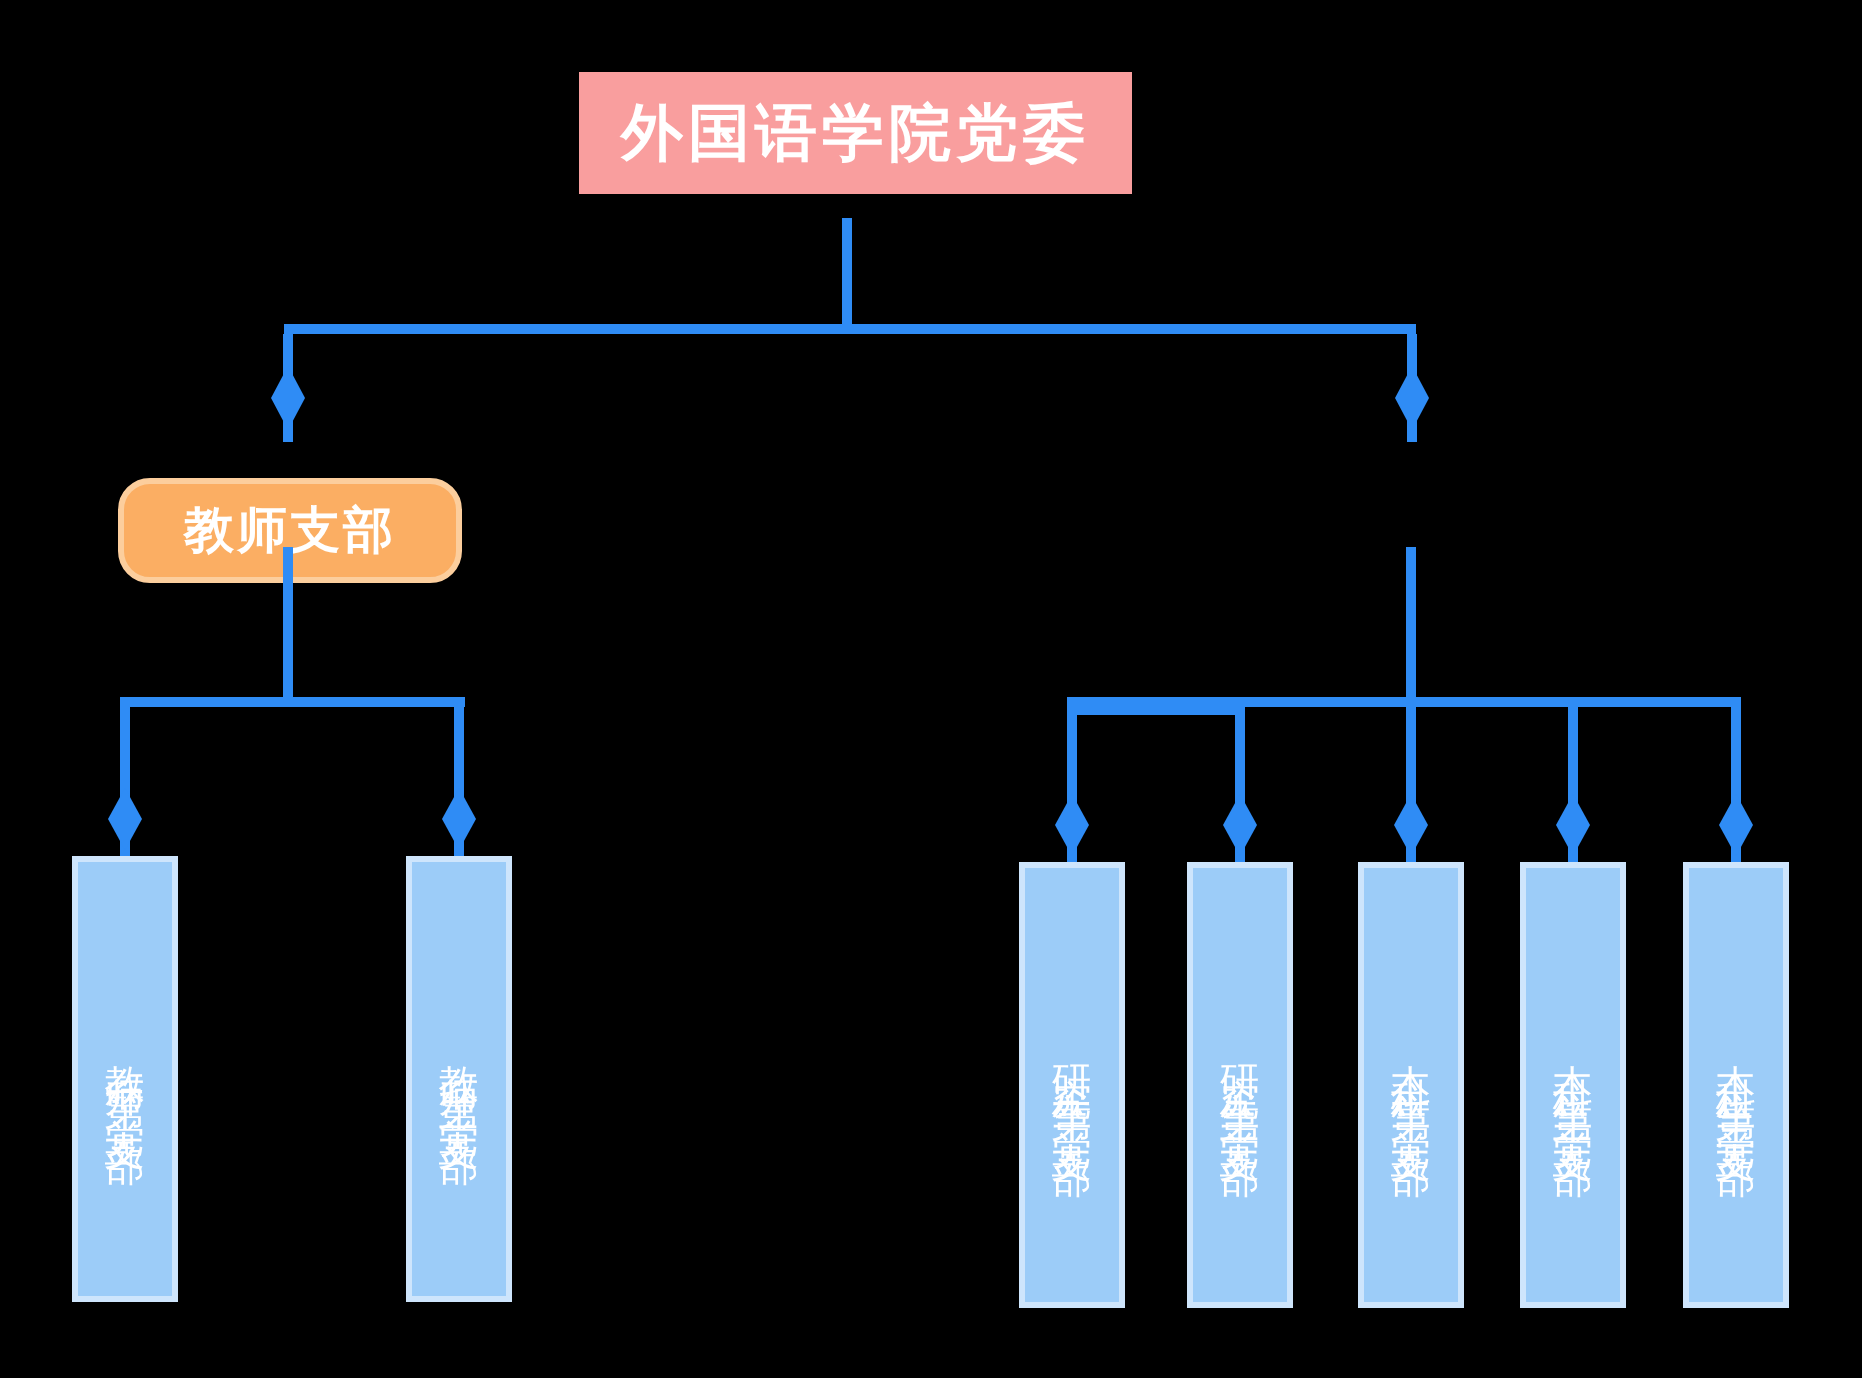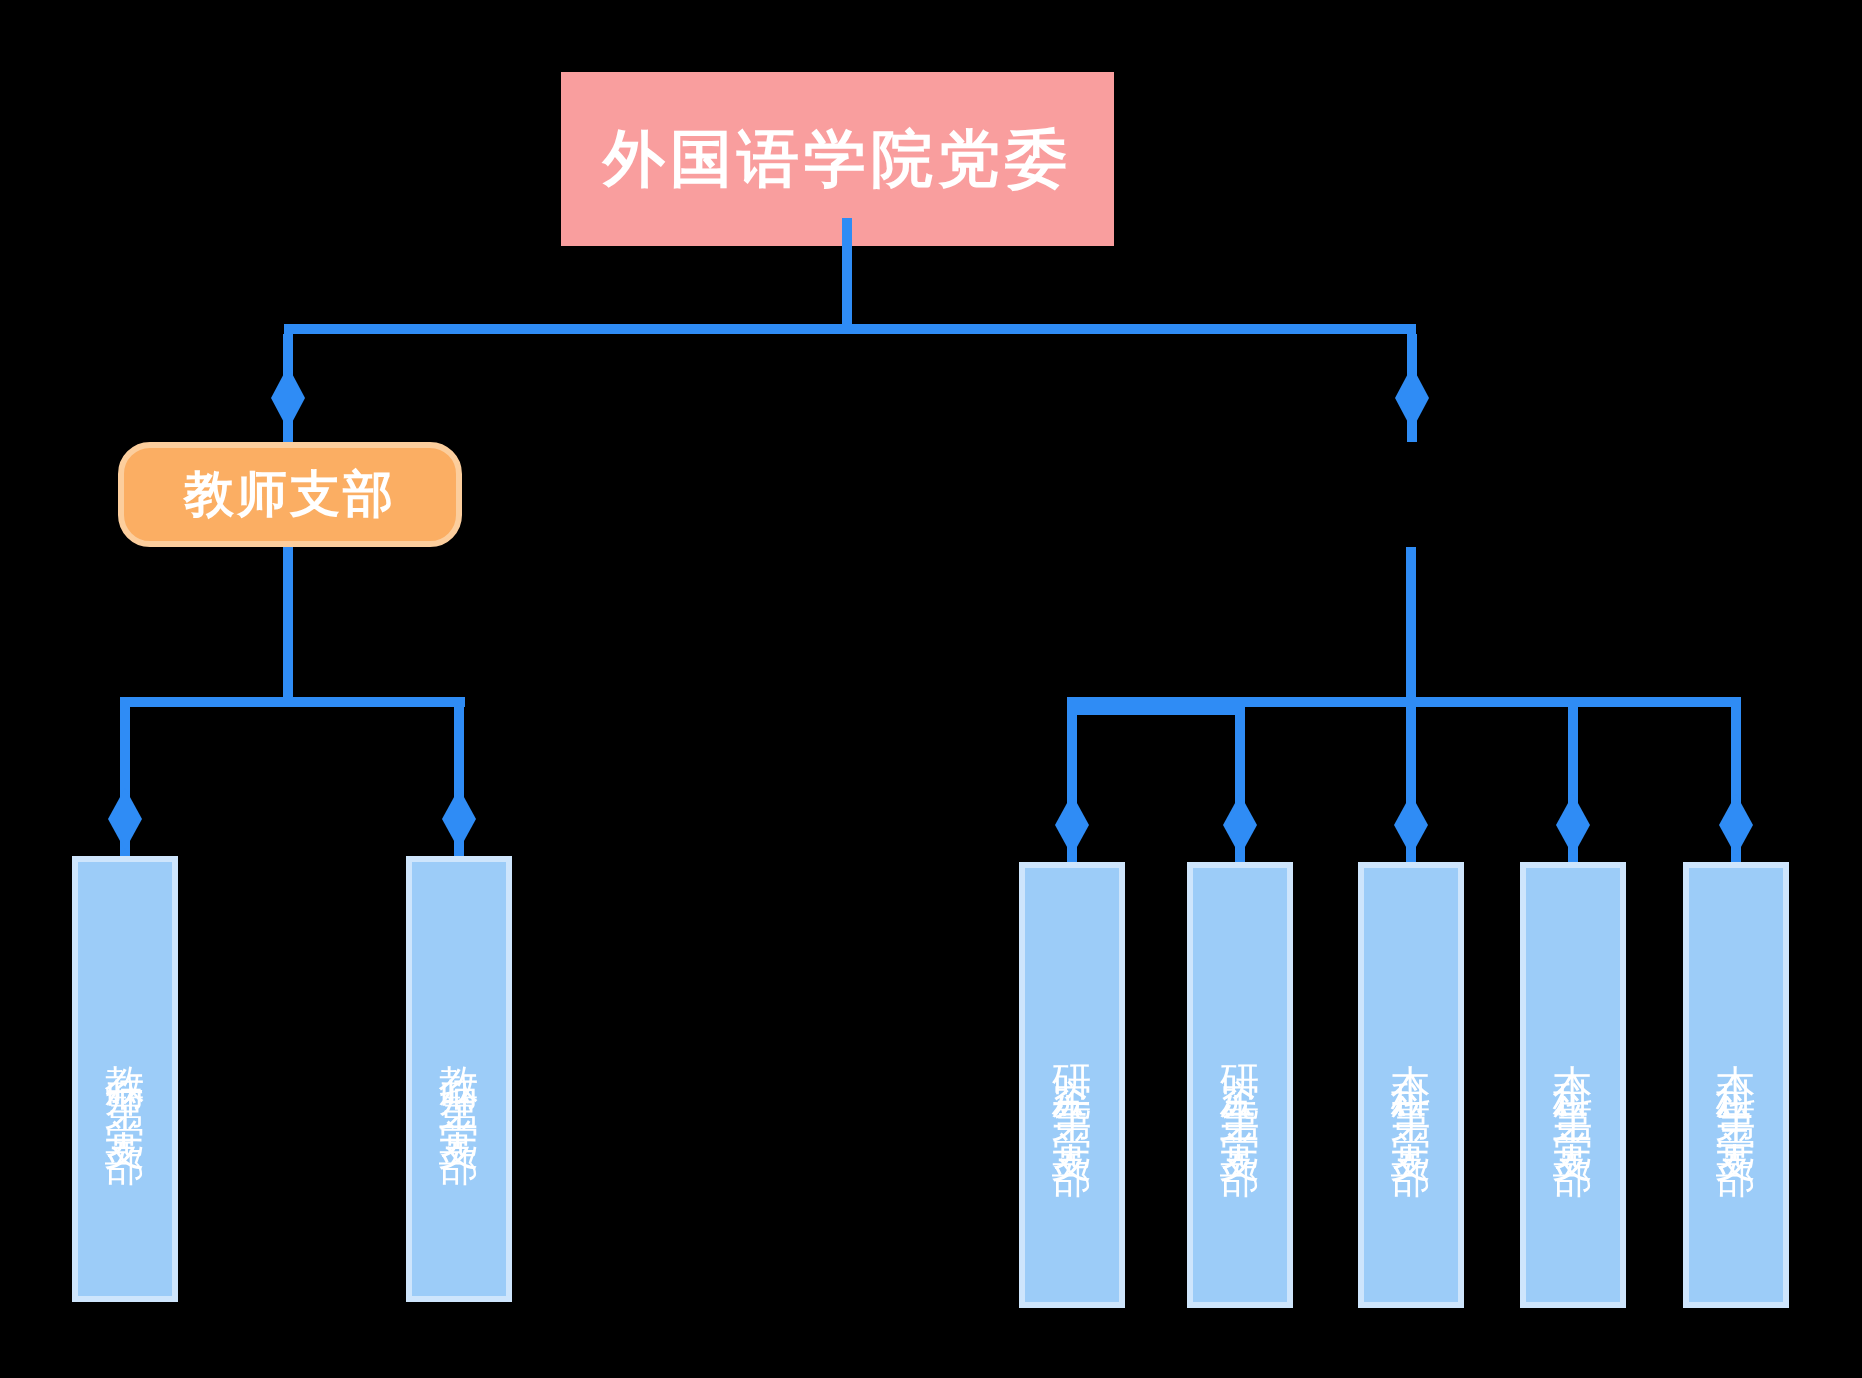--- a/index.html
+++ b/index.html
@@ -15,38 +15,38 @@
   .node {
     position: absolute;
     display: flex;
     align-items: center;
     justify-content: center;
     box-sizing: border-box;
     color: #ffffff;
     text-align: center;
   }
   .root-box {
-    left: 561px; top: 72px; width: 553px; height: 174px;
+    left: 579px; top: 72px; width: 553px; height: 122px;
     background: #f99e9e;
     font-family: "Liberation Serif", serif;
     font-weight: bold;
     font-size: 62px;
     letter-spacing: 5px;
   }
   .branch-box {
     top: 442px; width: 344px; height: 105px;
     background: #fbae63;
     border: 6px solid #fcce9d;
     border-radius: 32px;
     font-family: "Liberation Serif", serif;
     font-weight: bold;
     font-size: 50px;
     letter-spacing: 3px;
   }
-  .branch-left  { left: 118px; }
+  .branch-left  { left: 118px; margin-top: 36px; }
   .branch-right { left: 1239px; }
   .leaf-box {
     top: 856px; width: 106px; height: 446px;
     background: #9cccf8;
     border: 6px solid #cee5fc;
   }
   .leaf-box .vtext {
     writing-mode: vertical-rl;
     text-orientation: upright;
     font-family: "Liberation Sans", sans-serif;

